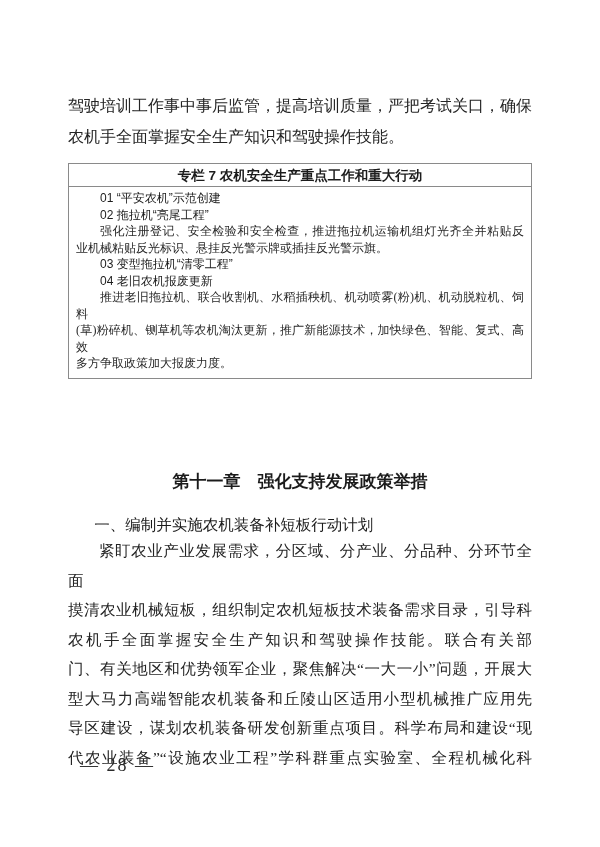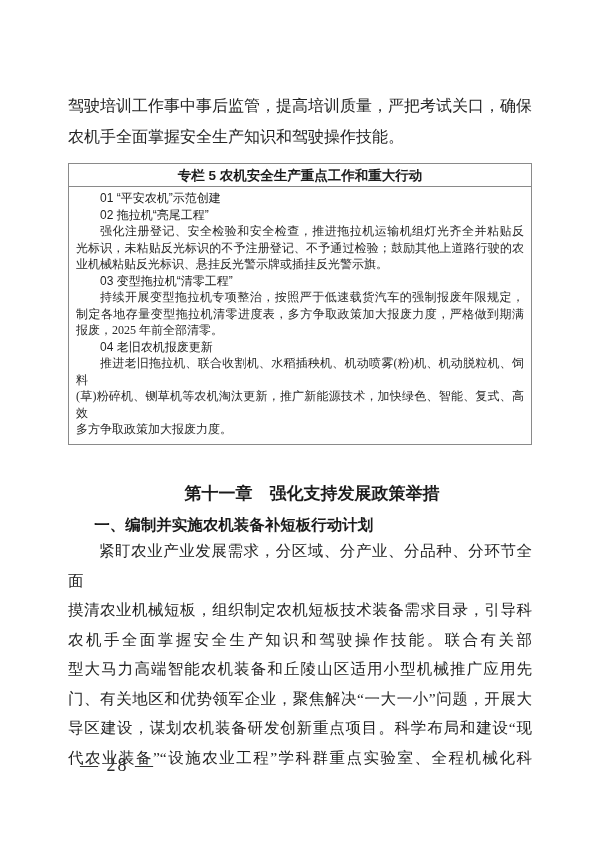--- a/index.html
+++ b/index.html
@@ -65,35 +65,35 @@
     font-size: 12px;
     line-height: 16.5px;
     text-indent: 2em;
     color: #1c1c1c;
   }
 
   .chapter-heading {
     position: absolute;
     left: 68px; top: 470px;
     width: 464px;
-    margin: 12px;
+    margin: 0;
     text-align: center;
     font-family: "Liberation Sans", "DejaVu Sans", sans-serif;
     font-weight: bold;
     font-size: 17px;
     line-height: 24px;
     color: #1b1b1b;
   }
   .section-heading {
     position: absolute;
     left: 68px; top: 514px;
     width: 464px;
     margin: 0;
     font-family: "Liberation Sans", "DejaVu Sans", sans-serif;
-    font-weight: bold;
+    font-weight: normal;
     font-size: 15.5px;
     line-height: 22px;
     text-indent: 1.7em;
     color: #1b1b1b;
   }
 
   .main-para {
     position: absolute;
     left: 68px; top: 536px;
     width: 464px;
@@ -115,43 +115,37 @@
 <body>
 
 <div class="page">
 
   <div class="intro-para">
       <div class="tline fill">驾驶培训工作事中事后监管，提高培训质量，严把考试关口，确保</div>
       <div class="tline">农机手全面掌握安全生产知识和驾驶操作技能。</div>
     </div>
 
   <div class="column-box">
-    <div class="box-title">专栏 5  农机安全生产重点工作和重大行动</div>
+    <div class="box-title">专栏 7  农机安全生产重点工作和重大行动</div>
     <div class="box-body">
 
       <div>
         <div class="box-item-heading">01 “平安农机”示范创建</div>
       </div>
 
       <div>
         <div class="box-item-heading">02 拖拉机“亮尾工程”</div>
         <div>
             <div class="tline fill indent">强化注册登记、安全检验和安全检查，推进拖拉机运输机组灯光齐全并粘贴反</div>
-            <div class="tline fill">光标识，未粘贴反光标识的不予注册登记、不予通过检验；鼓励其他上道路行驶的农</div>
             <div class="tline">业机械粘贴反光标识、悬挂反光警示牌或插挂反光警示旗。</div>
           </div>
       </div>
 
       <div>
         <div class="box-item-heading">03 变型拖拉机“清零工程”</div>
-        <div>
-            <div class="tline fill indent">持续开展变型拖拉机专项整治，按照严于低速载货汽车的强制报废年限规定，</div>
-            <div class="tline fill">制定各地存量变型拖拉机清零进度表，多方争取政策加大报废力度，严格做到期满</div>
-            <div class="tline">报废，2025 年前全部清零。</div>
-          </div>
       </div>
 
       <div>
         <div class="box-item-heading">04 老旧农机报废更新</div>
         <div>
             <div class="tline fill indent">推进老旧拖拉机、联合收割机、水稻插秧机、机动喷雾(粉)机、机动脱粒机、饲料</div>
             <div class="tline fill">(草)粉碎机、铡草机等农机淘汰更新，推广新能源技术，加快绿色、智能、复式、高效</div>
             <div class="tline">多方争取政策加大报废力度。</div>
           </div>
       </div>
@@ -160,21 +154,21 @@
   </div>
 
   <h2 class="chapter-heading">第十一章　强化支持发展政策举措</h2>
 
   <h3 class="section-heading">一、编制并实施农机装备补短板行动计划</h3>
 
   <div class="main-para">
       <div class="tline fill indent">紧盯农业产业发展需求，分区域、分产业、分品种、分环节全面</div>
       <div class="tline fill">摸清农业机械短板，组织制定农机短板技术装备需求目录，引导科</div>
       <div class="tline fill">农机手全面掌握安全生产知识和驾驶操作技能。联合有关部</div>
+      <div class="tline fill">门、有关地区和优势领军企业，聚焦解决“一大一小”问题，开展大</div>
       <div class="tline fill">型大马力高端智能农机装备和丘陵山区适用小型机械推广应用先</div>
-      <div class="tline fill">门、有关地区和优势领军企业，聚焦解决“一大一小”问题，开展大</div>
       <div class="tline fill">导区建设，谋划农机装备研发创新重点项目。科学布局和建设“现</div>
       <div class="tline fill">代农业装备”“设施农业工程”学科群重点实验室、全程机械化科</div>
     </div>
 
   <div class="page-number">— 28 —</div>
 
 </div>
 
 </body></html>

